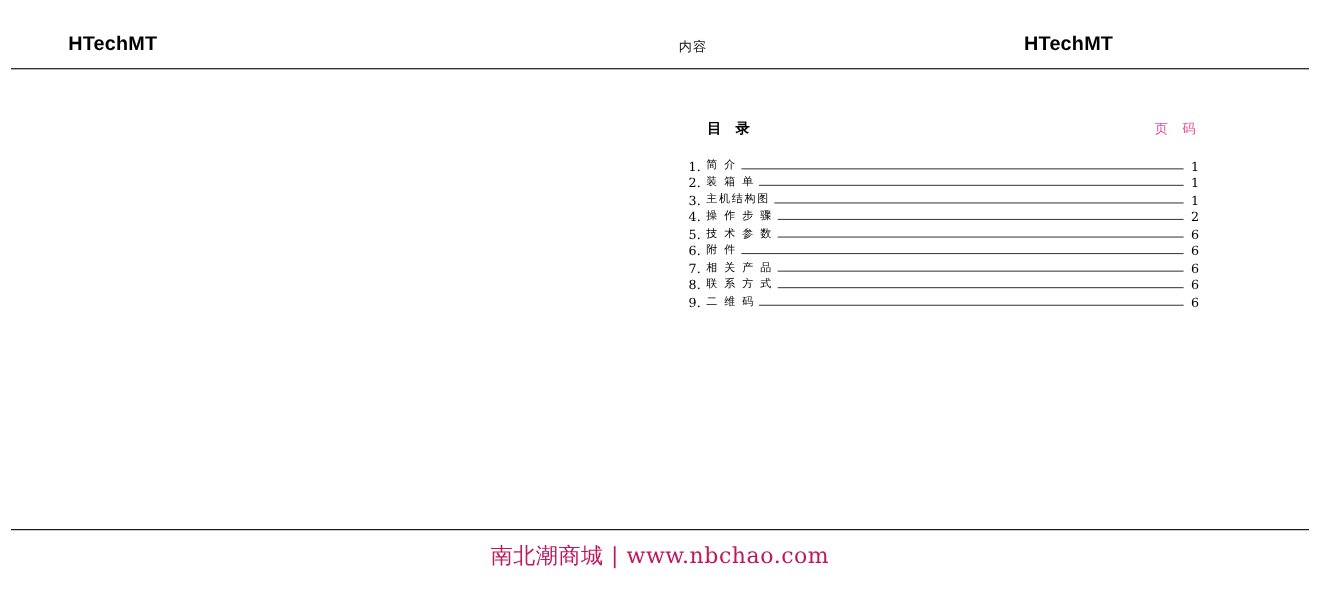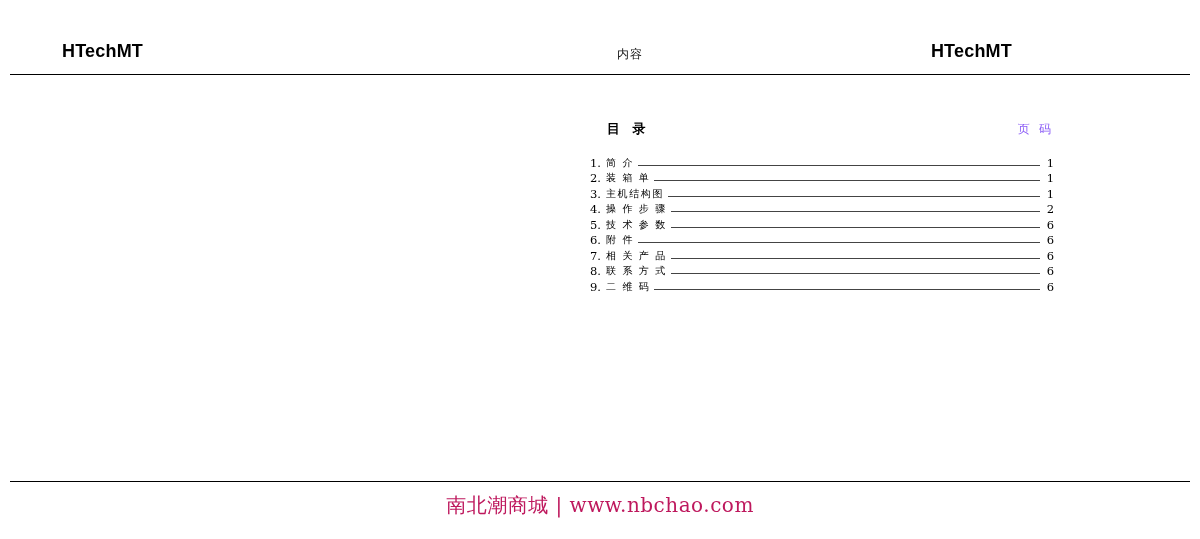--- a/index.html
+++ b/index.html
@@ -21,21 +21,21 @@
     left: 0;
     top: 0;
     width: 1200px;
     height: 539px;
   }
 
   
   .header {
     position: absolute;
     left: 0;
-    top: 12px;
+    top: 0;
     width: 1072px;
     height: 64px;
   }
   .header-rule {
     position: absolute;
     left: 10px;
     top: 62px;
     width: 1180px;
     height: 0;
     border-top: 1.6px solid #000000;
@@ -74,47 +74,46 @@
     color: #111111;
   }
   .header-center-inner {
     display: inline-block;
     margin-left: 60px;
   }
 
   
   .toc {
     position: absolute;
-    left: 584px;
+    left: 620px;
     top: 108px;
     width: 470px;
-    margin-top: 12px;
   }
   .toc-head {
     position: relative;
     height: 22px;
   }
   .toc-title {
     position: absolute;
     left: 23px;
     top: 0;
     font-family: "DejaVu Serif", serif;
     font-size: 13px;
     font-weight: bold;
     letter-spacing: 4px;
     color: #000000;
   }
   .toc-pagehead {
     position: absolute;
     right: 0;
     top: 1px;
-    font-family: Liberation Sans, sans-serif;
+    font-family: Liberation Mono, monospace;
     font-size: 12px;
     letter-spacing: 3px;
-    color: #8b5cf6;
+    color: #ec4899;
   }
 
   .toc-list {
     position: absolute;
     left: 0;
     top: 34px;
     width: 470px;
   }
   .toc-row {
     display: flex;

